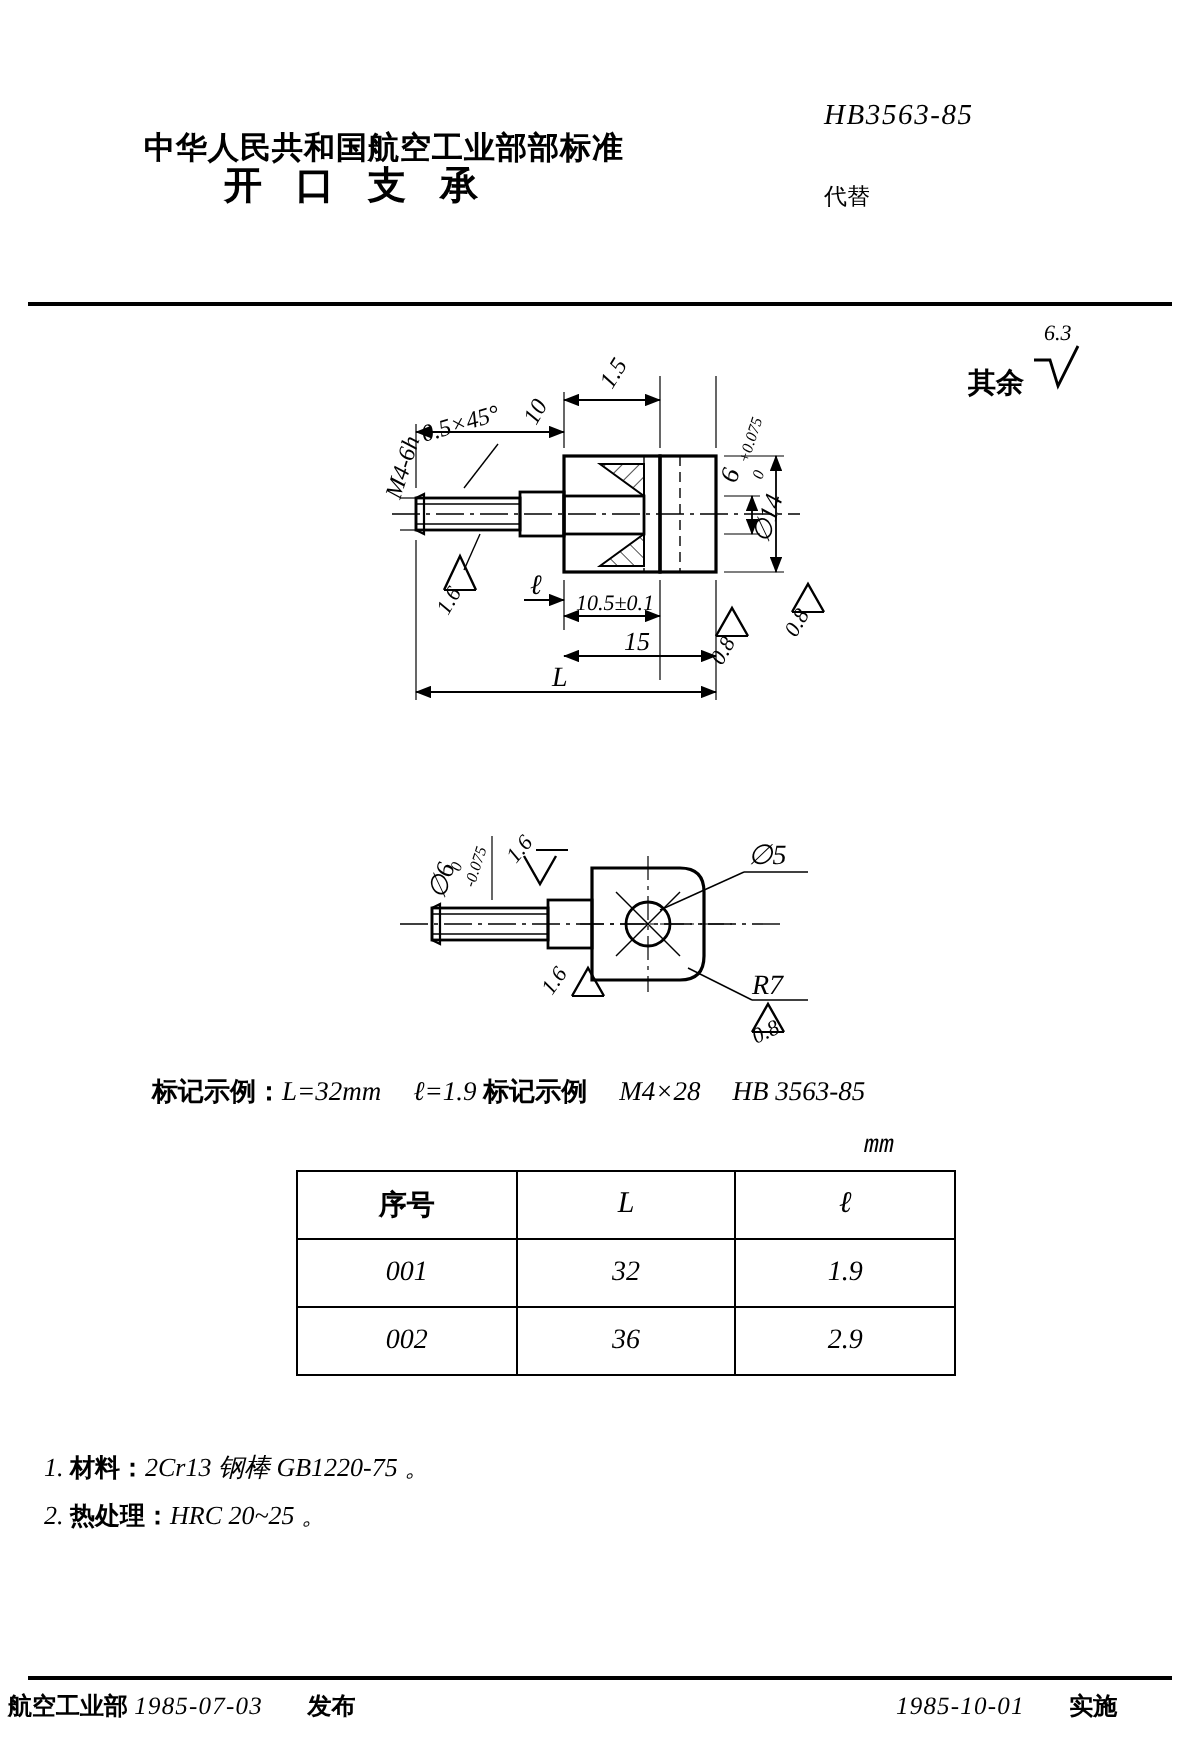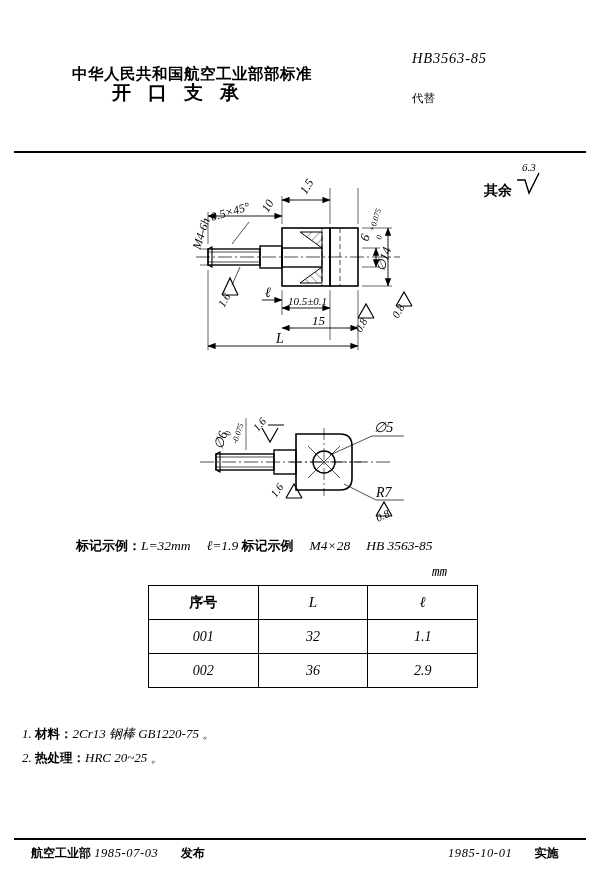--- a/index.html
+++ b/index.html
@@ -112,21 +112,21 @@
     border-top:2.4px solid #000;
   }
   .foot{
     position:absolute;top:845px;font-size:12.5px;white-space:nowrap;
   }
   .foot .zh{
     font-family:"Liberation Sans","DejaVu Sans",sans-serif;
     font-weight:bold;font-size:12px;
   }
   .foot .it{font-style:italic;letter-spacing:.6px;}
-  .foot-l{left:31px;}
+  .foot-l{left:4px;}
   .foot-r{left:448px;}
 </style>
 </head>
 <body>
 
 <div class="page">
 
   <div class="std-org">中华人民共和国航空工业部部标准</div>
 
   <div class="std-no">HB3563-85</div>
@@ -350,21 +350,21 @@
       <tr>
         <th>序号</th>
         <th class="it">L</th>
         <th class="it">ℓ</th>
       </tr>
     </thead>
     <tbody>
       <tr>
         <td>001</td>
         <td>32</td>
-        <td>1.1</td>
+        <td>1.9</td>
       </tr>
       <tr>
         <td>002</td>
         <td>36</td>
         <td>2.9</td>
       </tr>
     </tbody>
   </table>
 
   <div class="notes">

